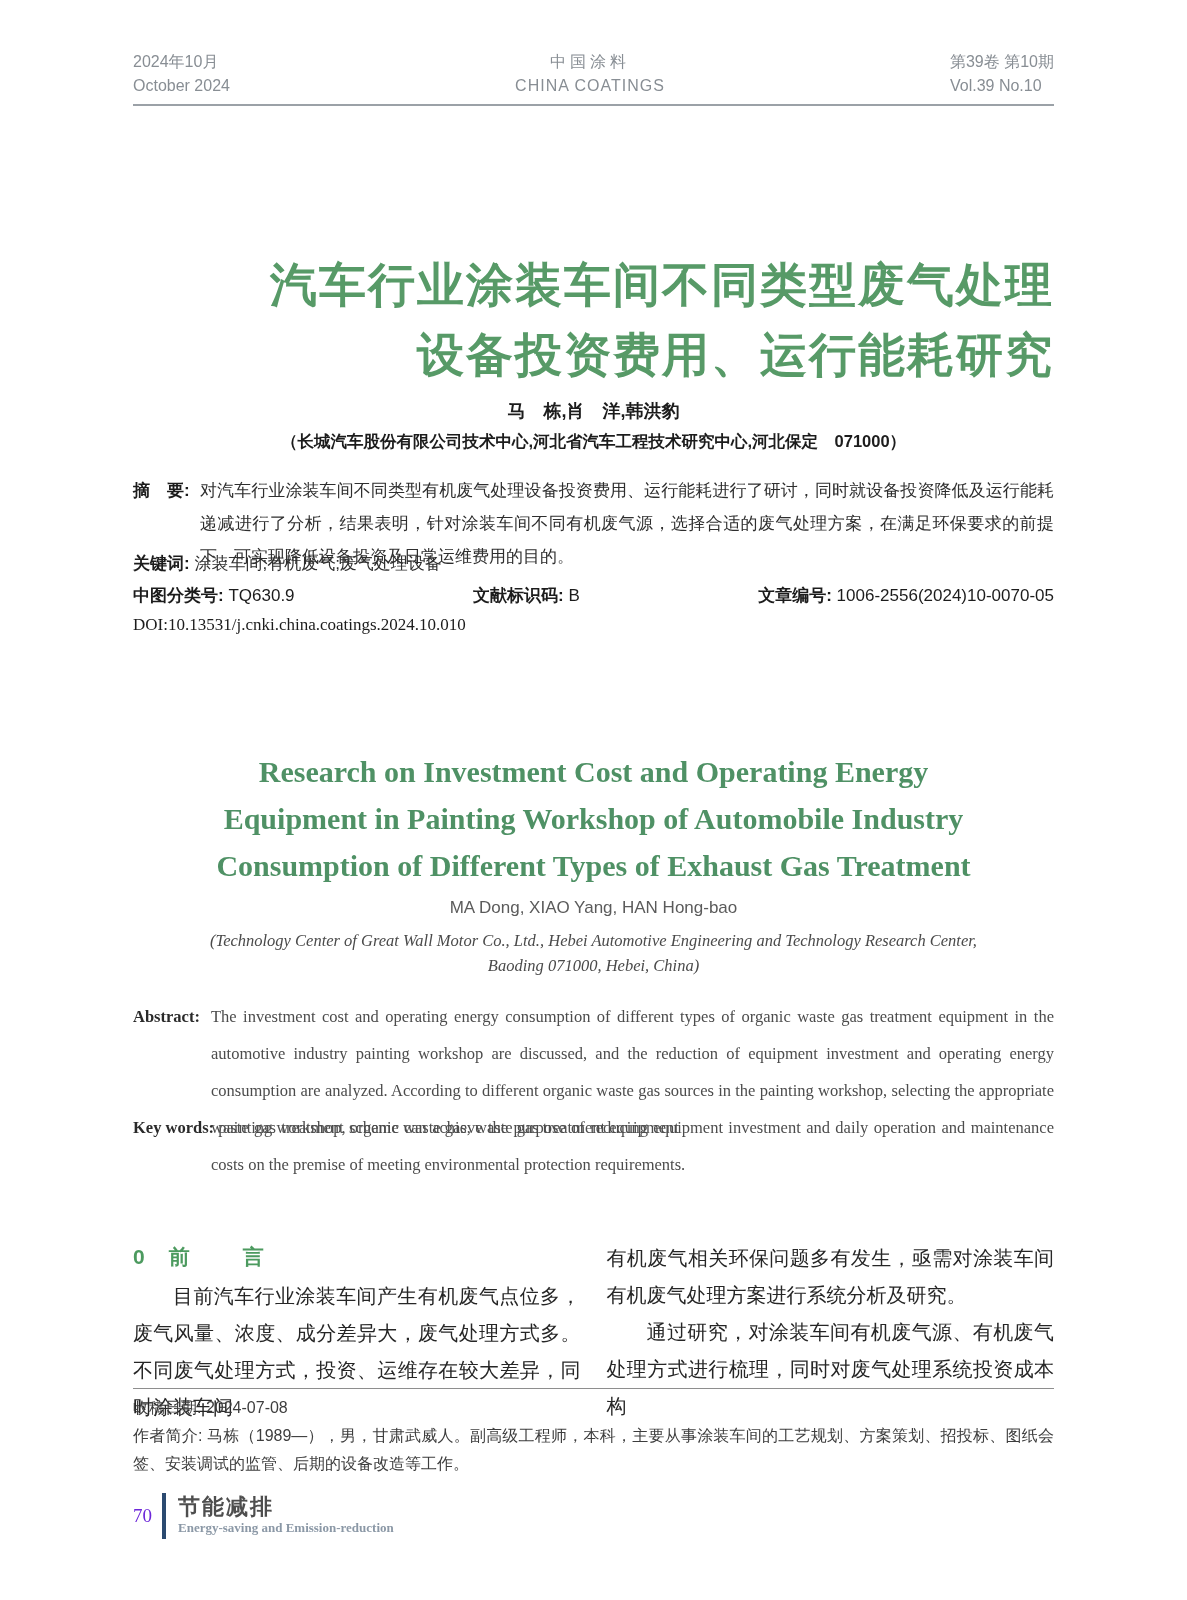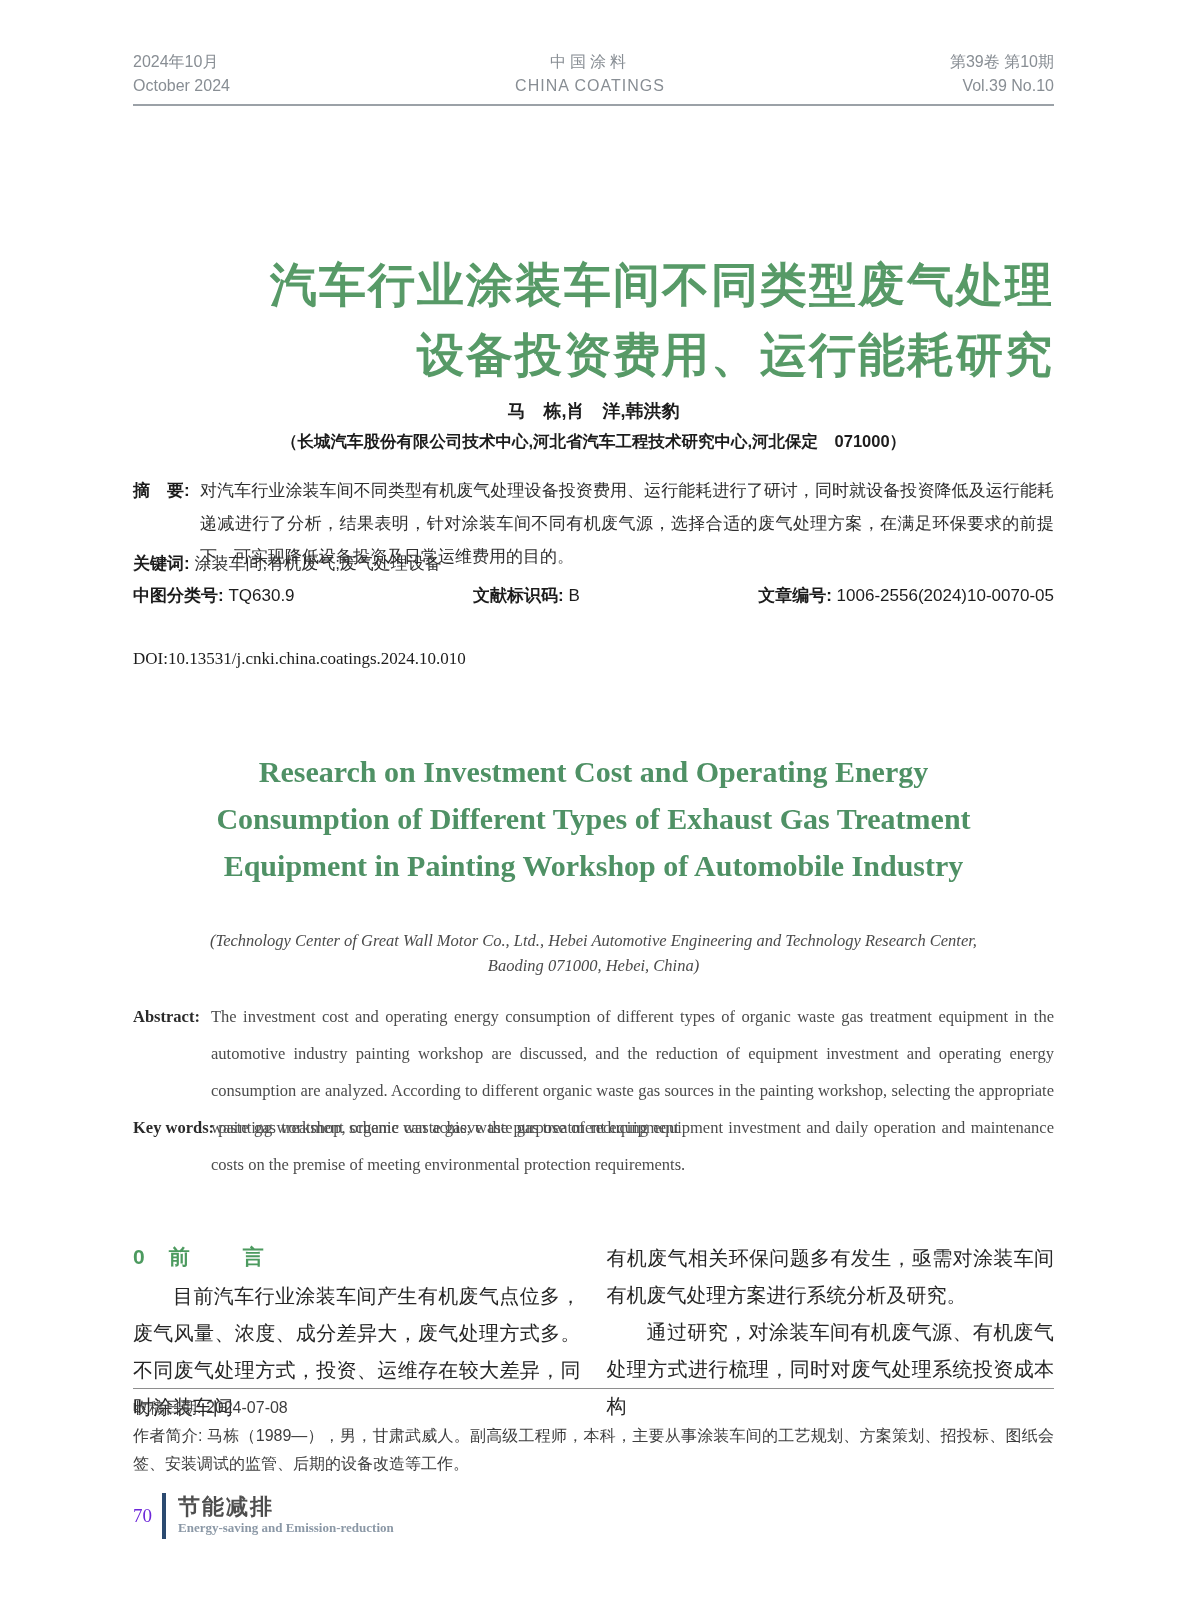--- a/index.html
+++ b/index.html
@@ -12,38 +12,38 @@
     color:#222;
     text-decoration:underline;
   }
   .abs{position:absolute;left:133px;width:921px;}
 
   
   .jheader{top:50px;display:flex;justify-content:space-between;color:#888e94;font-size:16px;line-height:24px;}
   .jheader .col{white-space:nowrap;}
   .jheader .center{text-align:center;letter-spacing:4px;}
   .jheader .center .en{letter-spacing:1px;}
-  .jheader .right{text-align:right;}
+  .jheader .right{text-align:left;}
   .header-rule{top:104px;border-top:2px solid #9ba1a7;height:0;}
 
   
   .cn-title{top:250px;text-align:right;color:#579a67;font-size:47px;font-weight:bold;line-height:70px;letter-spacing:2px;}
   .cn-authors{top:399px;text-align:center;font-size:18px;font-weight:bold;color:#1c1c1c;}
   .cn-affil{top:431px;text-align:center;font-size:16.5px;font-weight:bold;color:#1c1c1c;}
 
   
   .cn-abstract{top:474px;display:flex;font-size:17px;line-height:33px;color:#2e2e2e;justify-content:space-between;}
   .cn-abstract .label{width:67px;font-weight:bold;flex:none;color:#1c1c1c;}
   .cn-abstract .text{flex:1;text-align:justify;}
   .cn-keywords{top:552px;font-size:17px;color:#2e2e2e;}
   .cn-keywords .label{font-weight:bold;color:#1c1c1c;}
 
   .meta-row{top:584px;display:flex;justify-content:space-between;font-size:17px;color:#1c1c1c;}
   .meta-row .label{font-weight:bold;}
-  .doi-line{top:615px;font-family:"Liberation Serif", serif;font-size:17px;color:#1c1c1c;margin-top:34px;}
+  .doi-line{top:615px;font-family:"Liberation Serif", serif;font-size:17px;color:#1c1c1c;}
 
   
   .en-title{top:748px;text-align:center;color:#4f9165;font-family:"Liberation Serif", serif;font-weight:bold;font-size:30px;line-height:47px;}
   .en-authors{top:898px;text-align:center;font-size:17px;color:#5b5b5b;}
   .en-affil{top:928px;text-align:center;font-family:"Liberation Serif", serif;font-style:italic;font-size:16.5px;line-height:25px;color:#4a4a4a;}
 
   
   .en-abstract{top:998px;display:flex;font-family:"Liberation Serif", serif;font-size:16.5px;line-height:37px;color:#4c4c4c;}
   .en-abstract .label{width:78px;flex:none;font-weight:bold;color:#2a2a2a;}
   .en-abstract .text{flex:1;text-align:justify;}
@@ -120,23 +120,24 @@
     </div>
     <div>
       <span class="label">文章编号:</span>
       <span>1006-2556(2024)10-0070-05</span>
     </div>
   </div>
   <div class="abs doi-line">DOI:10.13531/j.cnki.china.coatings.2024.10.010</div>
 
   <div class="abs en-title">
     <div>Research on Investment Cost and Operating Energy</div>
+    <div>Equipment in Painting Workshop of Automobile Industry</div>
     <div>Consumption of Different Types of Exhaust Gas Treatment</div>
-    <div>Equipment in Painting Workshop of Automobile Industry</div>
   </div>
+  <div class="abs en-authors">MA Dong, XIAO Yang, HAN Hong-bao</div>
   <div class="abs en-affil">
     <div>(Technology Center of Great Wall Motor Co., Ltd., Hebei Automotive Engineering and Technology Research Center,</div>
     <div>Baoding 071000, Hebei, China)</div>
   </div>
 
   <div class="abs en-abstract">
     <div class="label">Abstract:</div>
     <div class="text">The investment cost and operating energy consumption of different types of organic waste gas treatment equipment in the automotive industry painting workshop are discussed, and the reduction of equipment investment and operating energy consumption are analyzed. According to different organic waste gas sources in the painting workshop, selecting the appropriate waste gas treatment scheme can achieve the purpose of reducing equipment investment and daily operation and maintenance costs on the premise of meeting environmental protection requirements.</div>
   </div>
   <div class="abs en-keywords">

